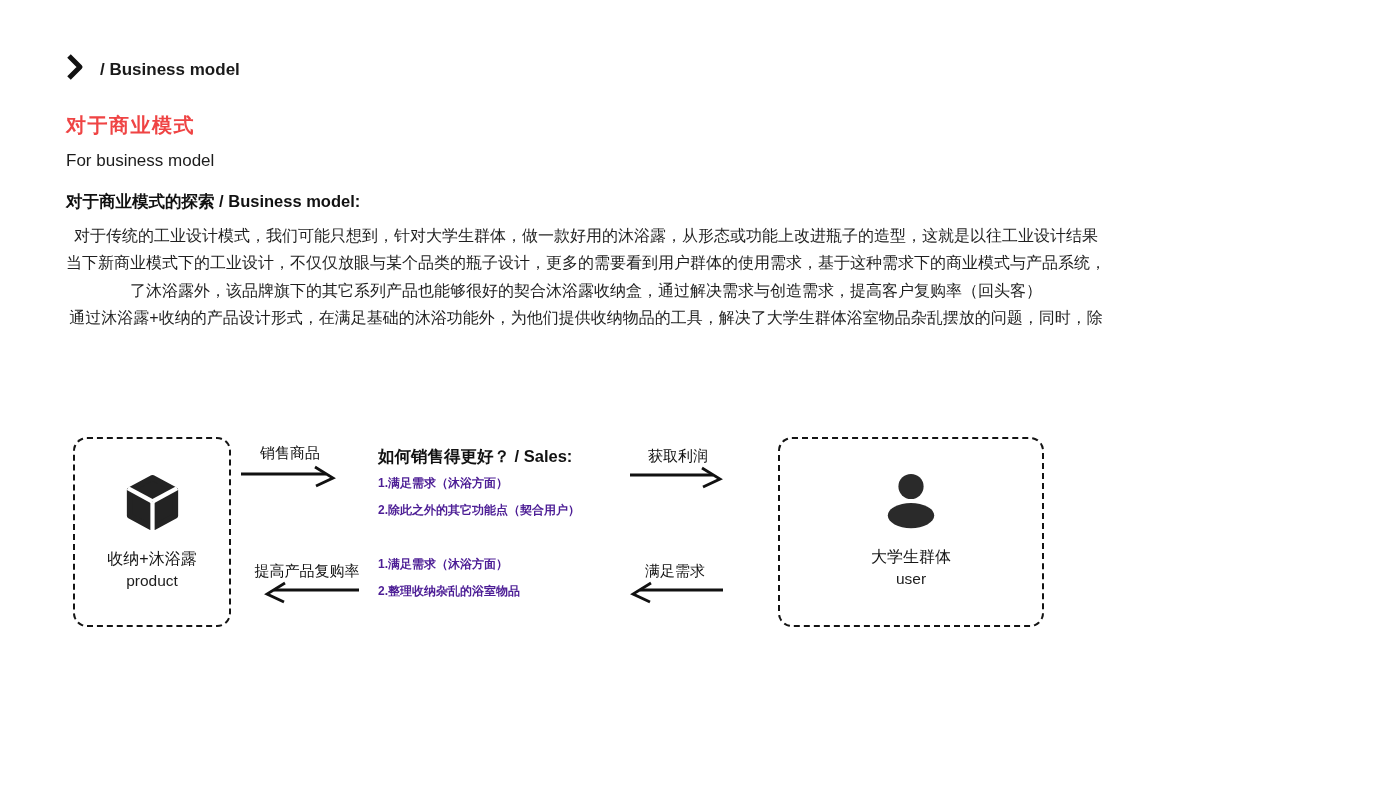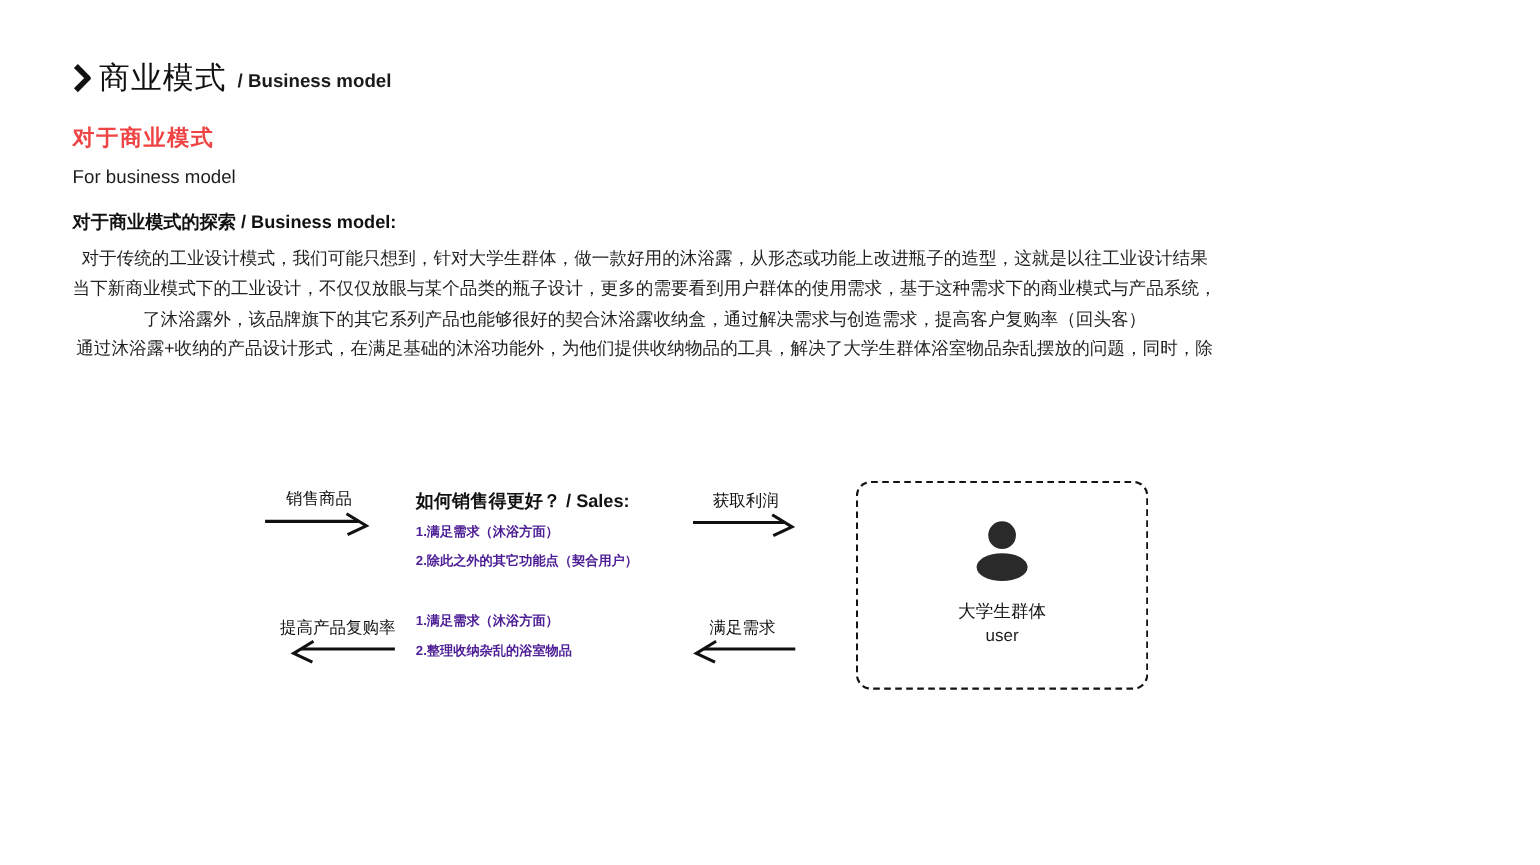--- a/index.html
+++ b/index.html
@@ -55,35 +55,48 @@
 <body>
 
 <div class="page">
 
   <div class="header">
     <span class="chev">
       <svg width="22" height="30" viewBox="0 0 22 30">
         <polyline points="5,4 16,15 5,26" fill="none" stroke="#111111" stroke-width="5" stroke-linejoin="round"></polyline>
       </svg>
     </span>
-    <span class="h-zh">商业模式</span>
     <span class="h-en">/ Business model</span>
   </div>
 
   <div class="sec-title">对于商业模式</div>
   <div class="sec-sub">For business model</div>
 
   <div class="para">
     <div class="para-head">对于商业模式的探索 / Business model:</div>
     <div class="para-line">对于传统的工业设计模式，我们可能只想到，针对大学生群体，做一款好用的沐浴露，从形态或功能上改进瓶子的造型，这就是以往工业设计结果</div>
     <div class="para-line">当下新商业模式下的工业设计，不仅仅放眼与某个品类的瓶子设计，更多的需要看到用户群体的使用需求，基于这种需求下的商业模式与产品系统，</div>
     <div class="para-line">了沐浴露外，该品牌旗下的其它系列产品也能够很好的契合沐浴露收纳盒，通过解决需求与创造需求，提高客户复购率（回头客）</div>
     <div class="para-line">通过沐浴露+收纳的产品设计形式，在满足基础的沐浴功能外，为他们提供收纳物品的工具，解决了大学生群体浴室物品杂乱摆放的问题，同时，除</div>
   </div>
 
+  <div class="box product-box">
+    <span class="box-icon">
+      <svg width="57" height="57" viewBox="0 0 60 60">
+        <polygon points="30,5 54,18 54,45 30,58 6,45 6,18" fill="#232323" stroke="#232323" stroke-width="6" stroke-linejoin="round"></polygon>
+        <line x1="30" y1="30" x2="30" y2="61" stroke="#ffffff" stroke-width="4.5"></line>
+        <line x1="30" y1="30" x2="4" y2="16" stroke="#ffffff" stroke-width="4.5"></line>
+        <line x1="30" y1="30" x2="56" y2="16" stroke="#ffffff" stroke-width="4.5"></line>
+      </svg>
+    </span>
+    <div class="box-label">
+      <div class="zh">收纳+沐浴露</div>
+      <div class="en">product</div>
+    </div>
+  </div>
 
   <div class="box user-box">
     <span class="box-icon">
       <svg width="62" height="60" viewBox="0 0 64 62">
         <circle cx="32" cy="15" r="13" fill="#2a2a2a"></circle>
         <ellipse cx="32" cy="45" rx="24" ry="13" fill="#2a2a2a"></ellipse>
       </svg>
     </span>
     <div class="box-label">
       <div class="zh">大学生群体</div>

